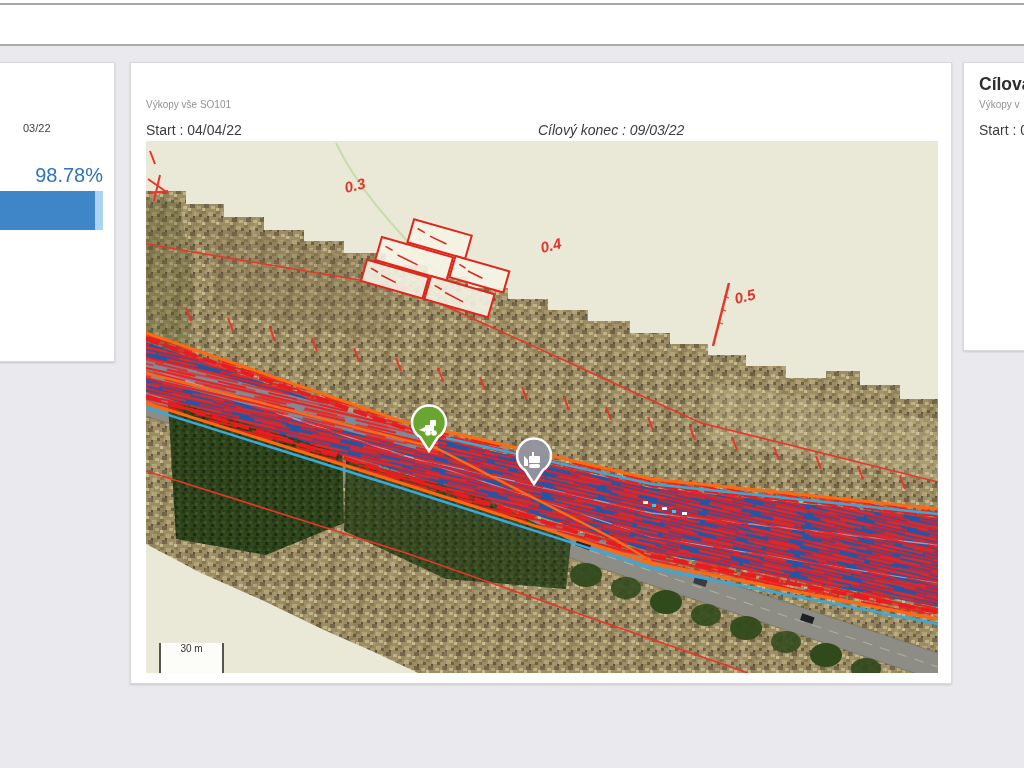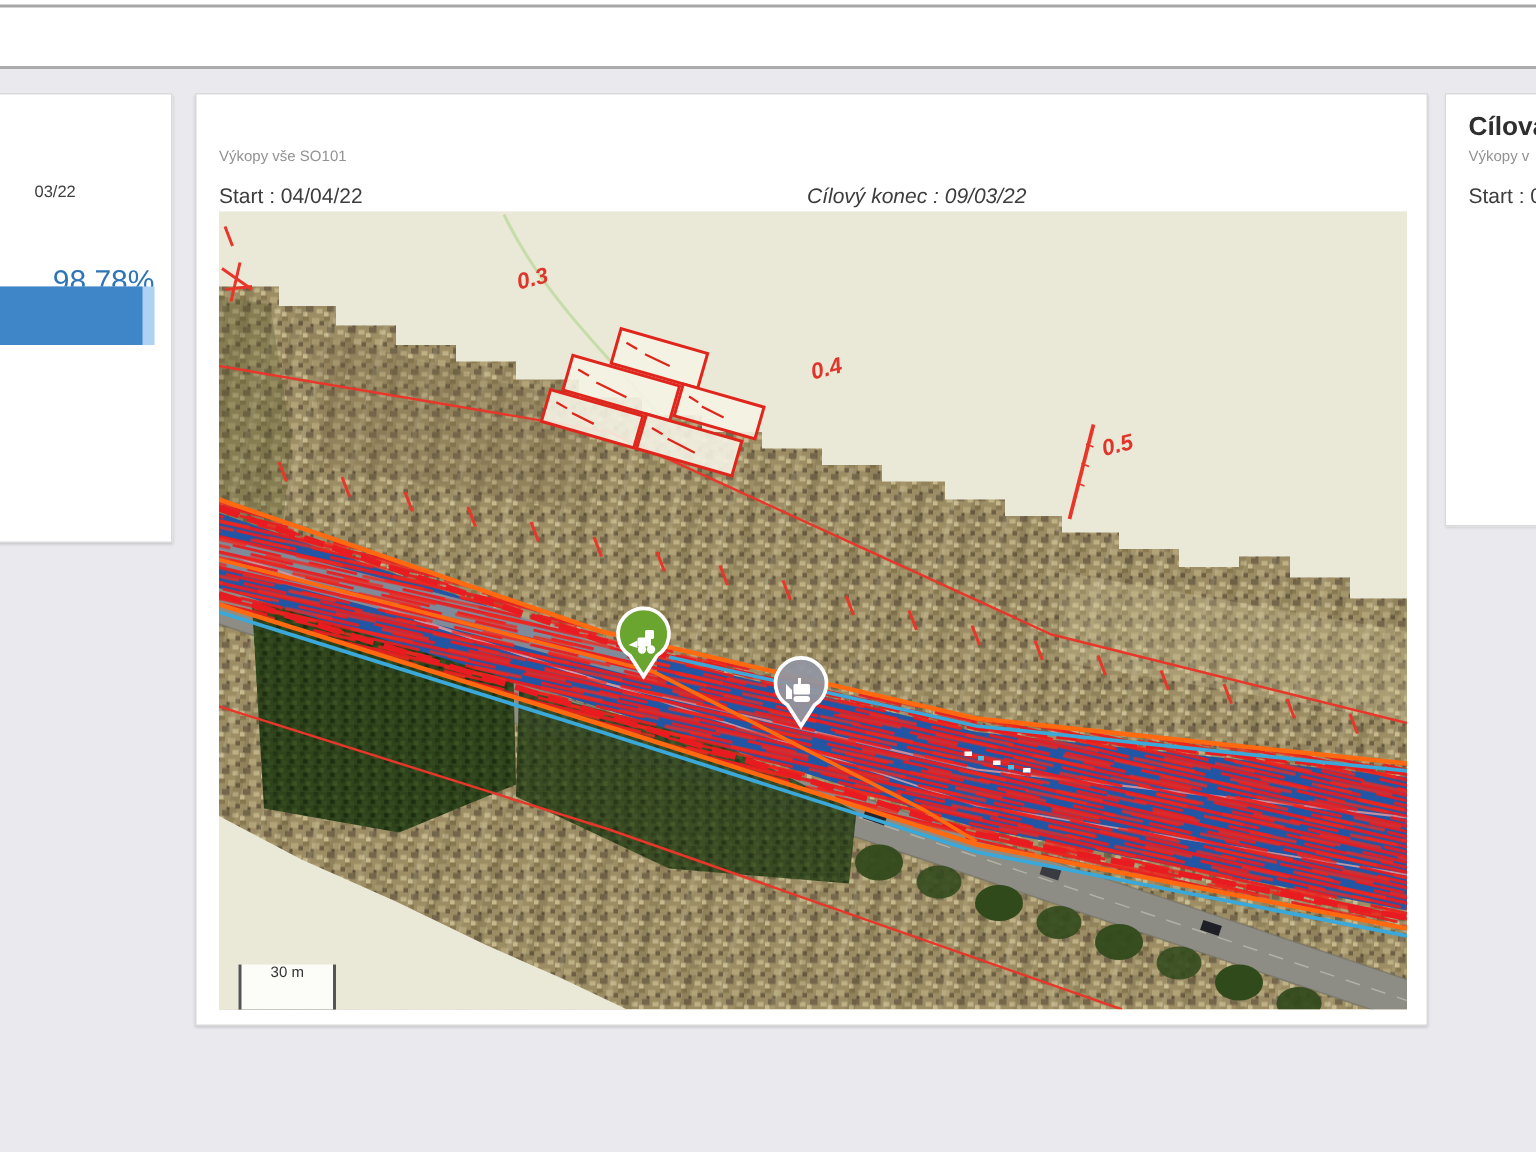--- a/index.html
+++ b/index.html
@@ -9,21 +9,21 @@
   .topbar { position:absolute; top:0; left:0; width:1024px; height:46px;
             background:#fff; border-bottom:2px solid #ababab; }
   .topbar-rule { position:absolute; top:3px; left:0; width:1024px; height:2px; background:#a6a6a6; }
 
   .card { position:absolute; background:#fff; border:1px solid #d9d9d9;
           box-shadow:0 1px 2px rgba(0,0,0,.15); overflow:hidden; }
 
   
   .card-left { left:-562px; top:62px; width:677px; height:300px; }
   .date-tail { position:absolute; left:564px; top:59px; font-size:11px; color:#404040;margin-left:20px; }
-  .pct-value { position:absolute; right:11px; top:114px; font-size:20px; color:#2e74b8; }
+  .pct-value { position:absolute; right:11px; top:101px; font-size:20px; color:#2e74b8; }
   .bar-track { position:absolute; left:11px; right:11px; top:128px; height:39px; background:#aed3f2; }
   .bar-fill  { width:98.78%; height:100%; background:#3e86c7; }
 
   
   .card-main { left:130px; top:62px; width:822px; height:622px; }
   .card-title { position:absolute; left:15px; top:11px; font-size:17.5px; font-weight:700; color:#2e2e2e; }
   .card-sub   { position:absolute; left:15px; top:36px; font-size:10px; color:#929292; }
   .lbl-start  { position:absolute; left:15px; top:59px; font-size:14px; color:#3d3d3d; }
   .lbl-target { position:absolute; left:407px; top:59px; font-size:14px; color:#3d3d3d;font-style:italic; }
   .map-wrap { position:absolute; left:15px; top:78px; width:792px; height:532px;

